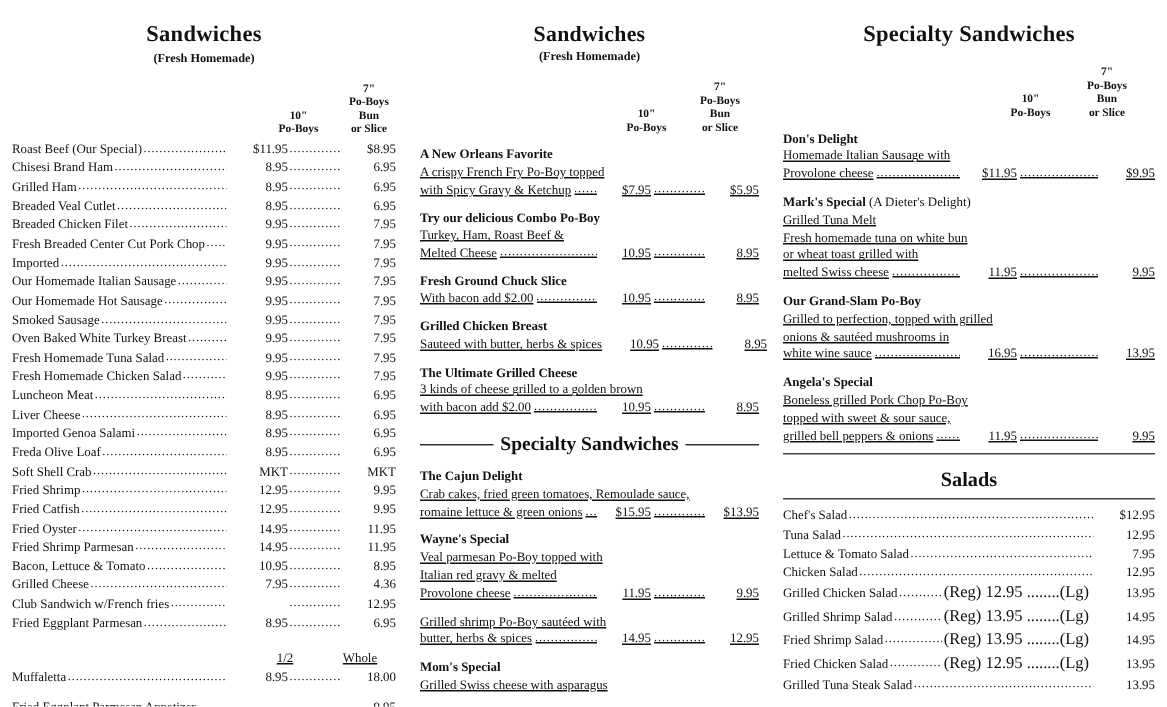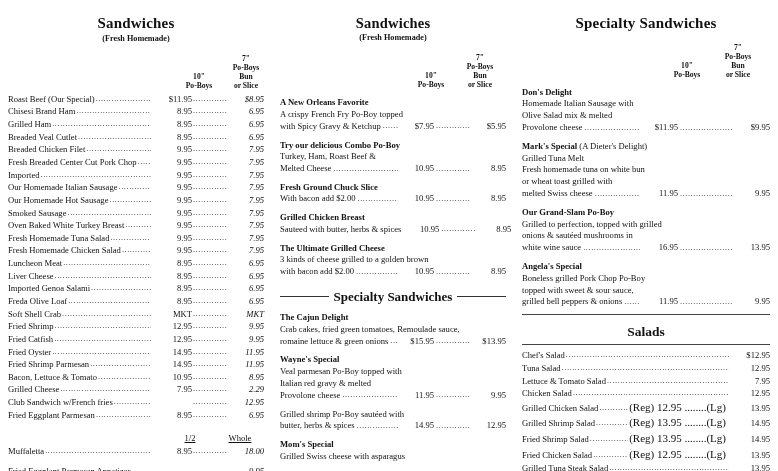--- a/index.html
+++ b/index.html
@@ -99,21 +99,21 @@
     letter-spacing: .6px;
     font-size: 8.2px;
     margin: 0 1px;
     position: relative;
     top: -1px;
     text-align: left;
   }
 
   .c1 .p1 { width: 40px; }
   .c1 .dots2 { width: 34px; }
-  .c1 .p2 { width: 36px; font-style: italic; }
+  .c1 .p2 { width: 36px; }
 
   
   .hw-heads {
     display: flex;
     justify-content: flex-end;
     font-size: 8.6px;
     font-weight: normal;
     margin-top: 12px;
   }
   .hw-heads span {
@@ -130,22 +130,23 @@
     font-size: 8.6px;
     line-height: 1.35;
   }
   .blk-name .reg {
     font-weight: normal;
   }
   .blk-line {
     font-size: 8.6px;
     line-height: 1.38;
     display: flex;
-    align-items: flex-end;
+    align-items: flex-start;
     white-space: nowrap;
+    text-decoration: underline;
   }
   .blk-line .txt { flex: 0 0 auto; }
   .blk-line .dots {
     flex: 1 1 auto;
     overflow: hidden;
     white-space: nowrap;
     letter-spacing: .6px;
     font-size: 8.2px;
     margin: 0 2px;
     position: relative;
@@ -386,21 +387,21 @@
           <span class="dots">..........................................................................................</span>
           <span class="p1">10.95</span>
           <span class="dots2">....................</span>
           <span class="p2">8.95</span>
         </div>
         <div class="row">
           <span class="nm">Grilled Cheese</span>
           <span class="dots">..........................................................................................</span>
           <span class="p1">7.95</span>
           <span class="dots2">....................</span>
-          <span class="p2">2.29</span>
+          <span class="p2">4.36</span>
         </div>
         <div class="row">
           <span class="nm">Club Sandwich w/French fries</span>
           <span class="dots">..........................................................................................</span>
           <span class="p1"></span>
           <span class="dots2">....................</span>
           <span class="p2">12.95</span>
         </div>
         <div class="row">
           <span class="nm">Fried Eggplant Parmesan</span>
@@ -585,23 +586,20 @@
       </div>
     </div>
 
     <div id="c3specials">
         <div class="blk">
           <div class="blk-name"><span>Don's Delight</span></div>
           <div class="blk-line">
             <span class="txt">Homemade Italian Sausage with</span>
           </div>
           <div class="blk-line">
-            <span class="txt">Olive Salad mix &amp; melted</span>
-          </div>
-          <div class="blk-line">
             <span class="txt">Provolone cheese</span>
             <span class="dots">................................................................................</span>
             <span class="pa">$11.95</span>
             <span class="dots2">....................</span>
             <span class="pb">$9.95</span>
           </div>
         </div>
         <div class="blk">
           <div class="blk-name"><span>Mark's Special</span><span class="reg"> (A Dieter's Delight)</span></div>
           <div class="blk-line">

